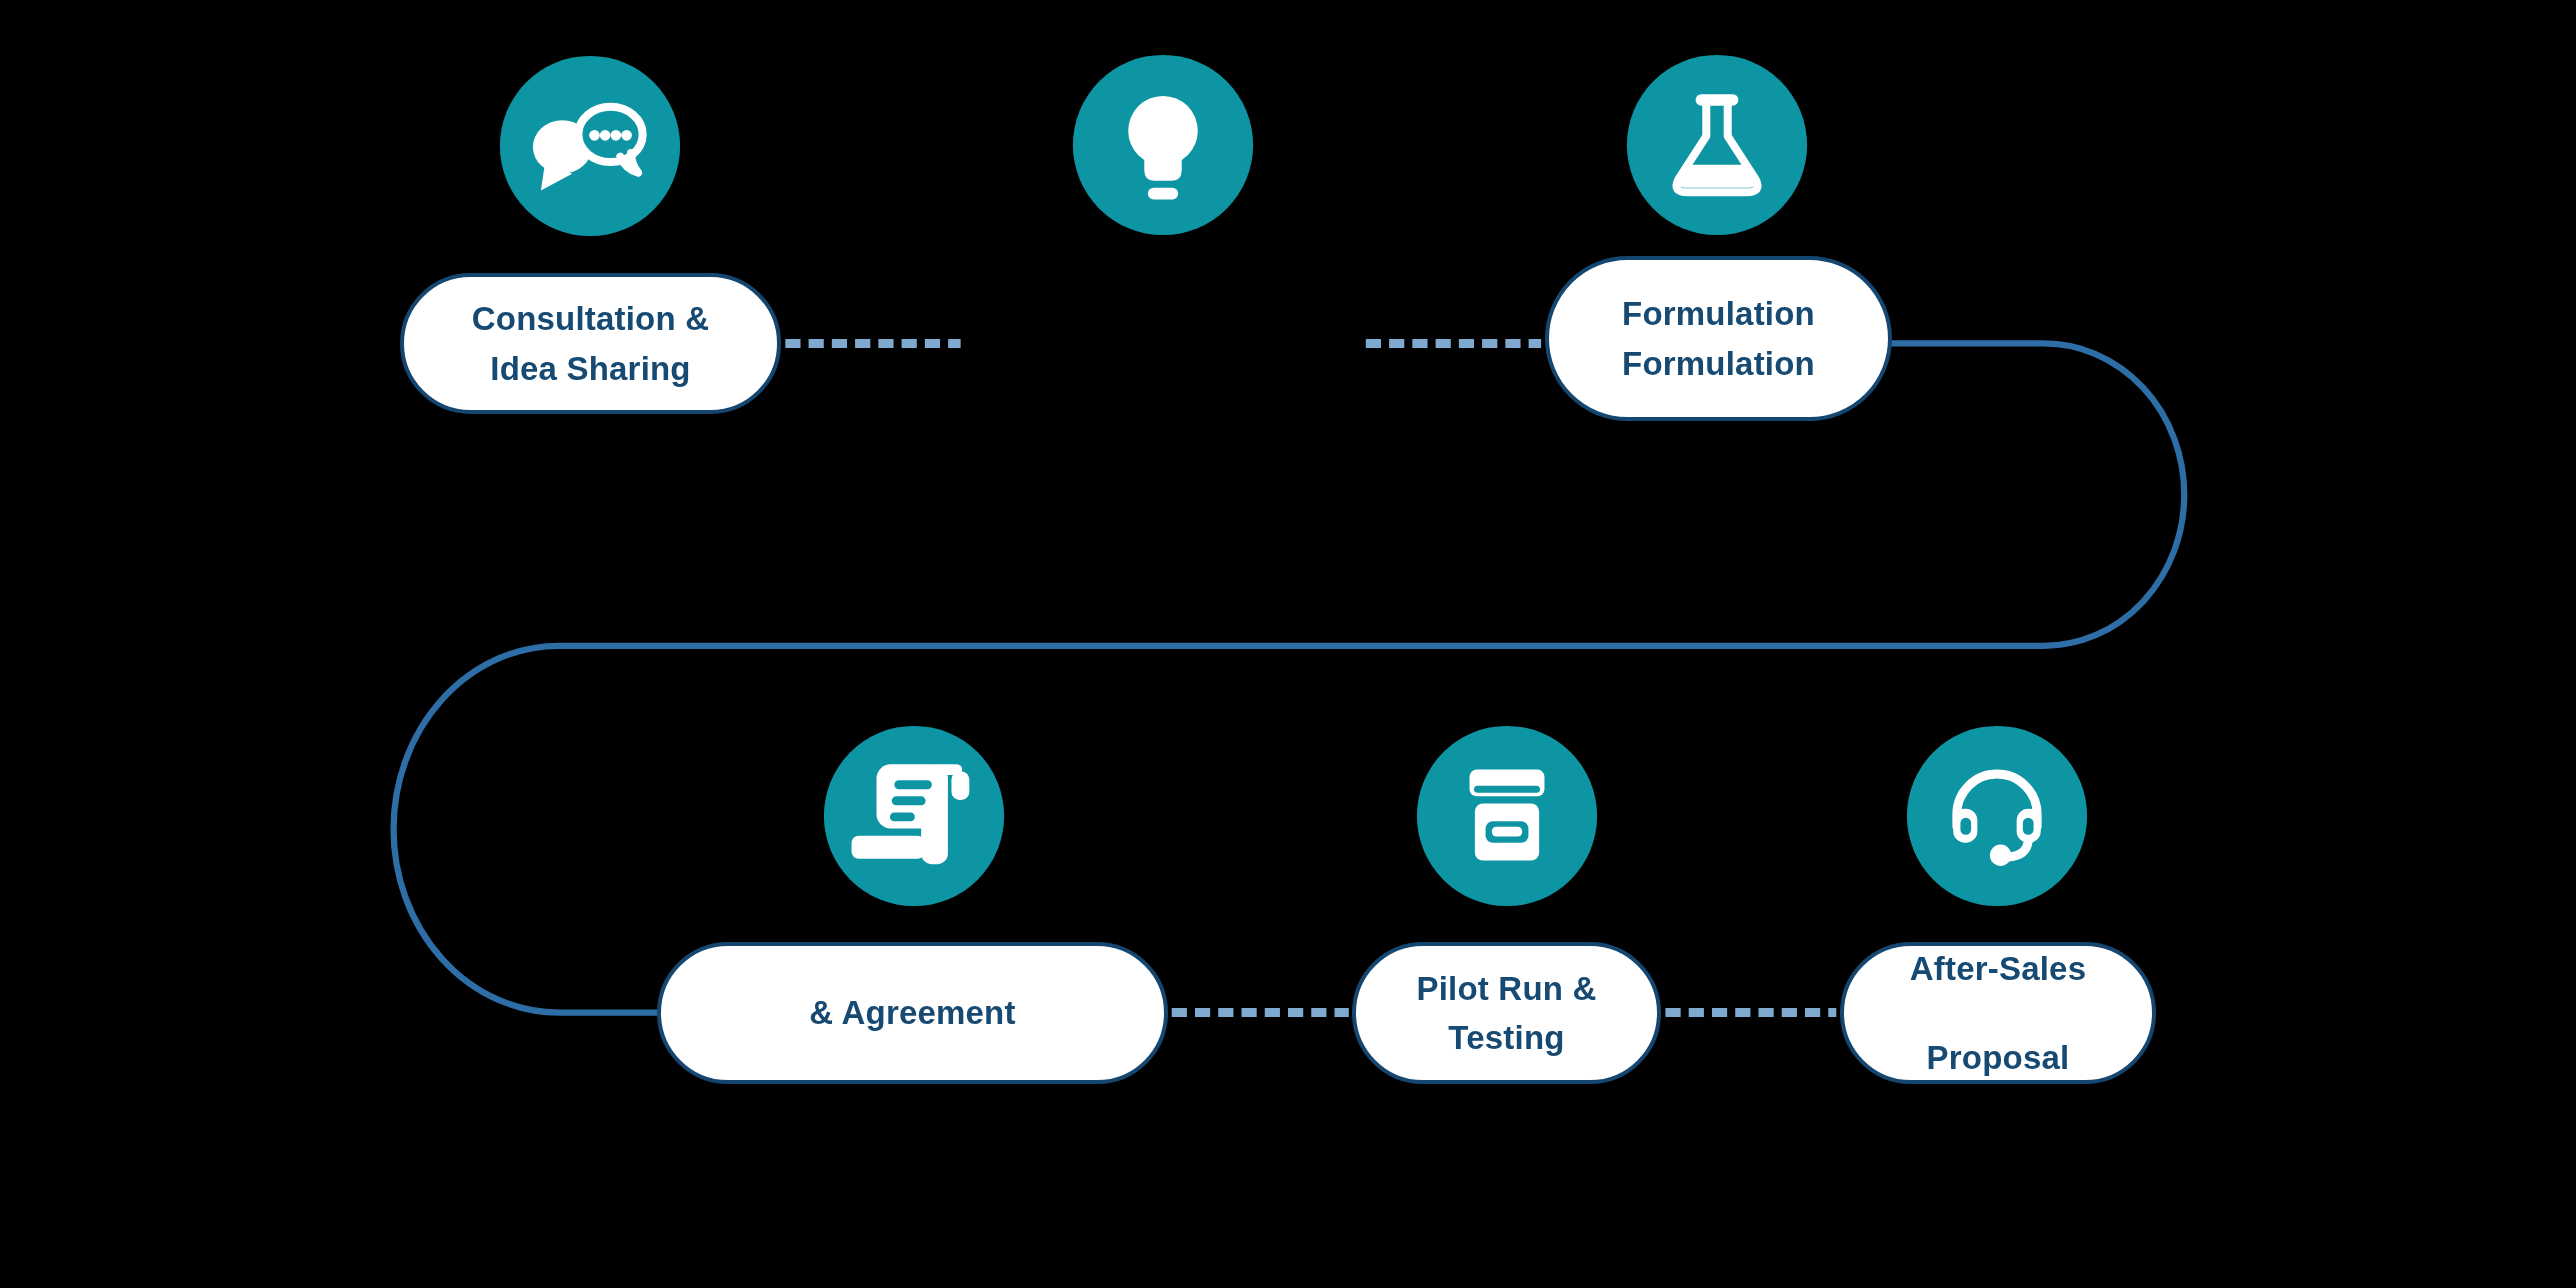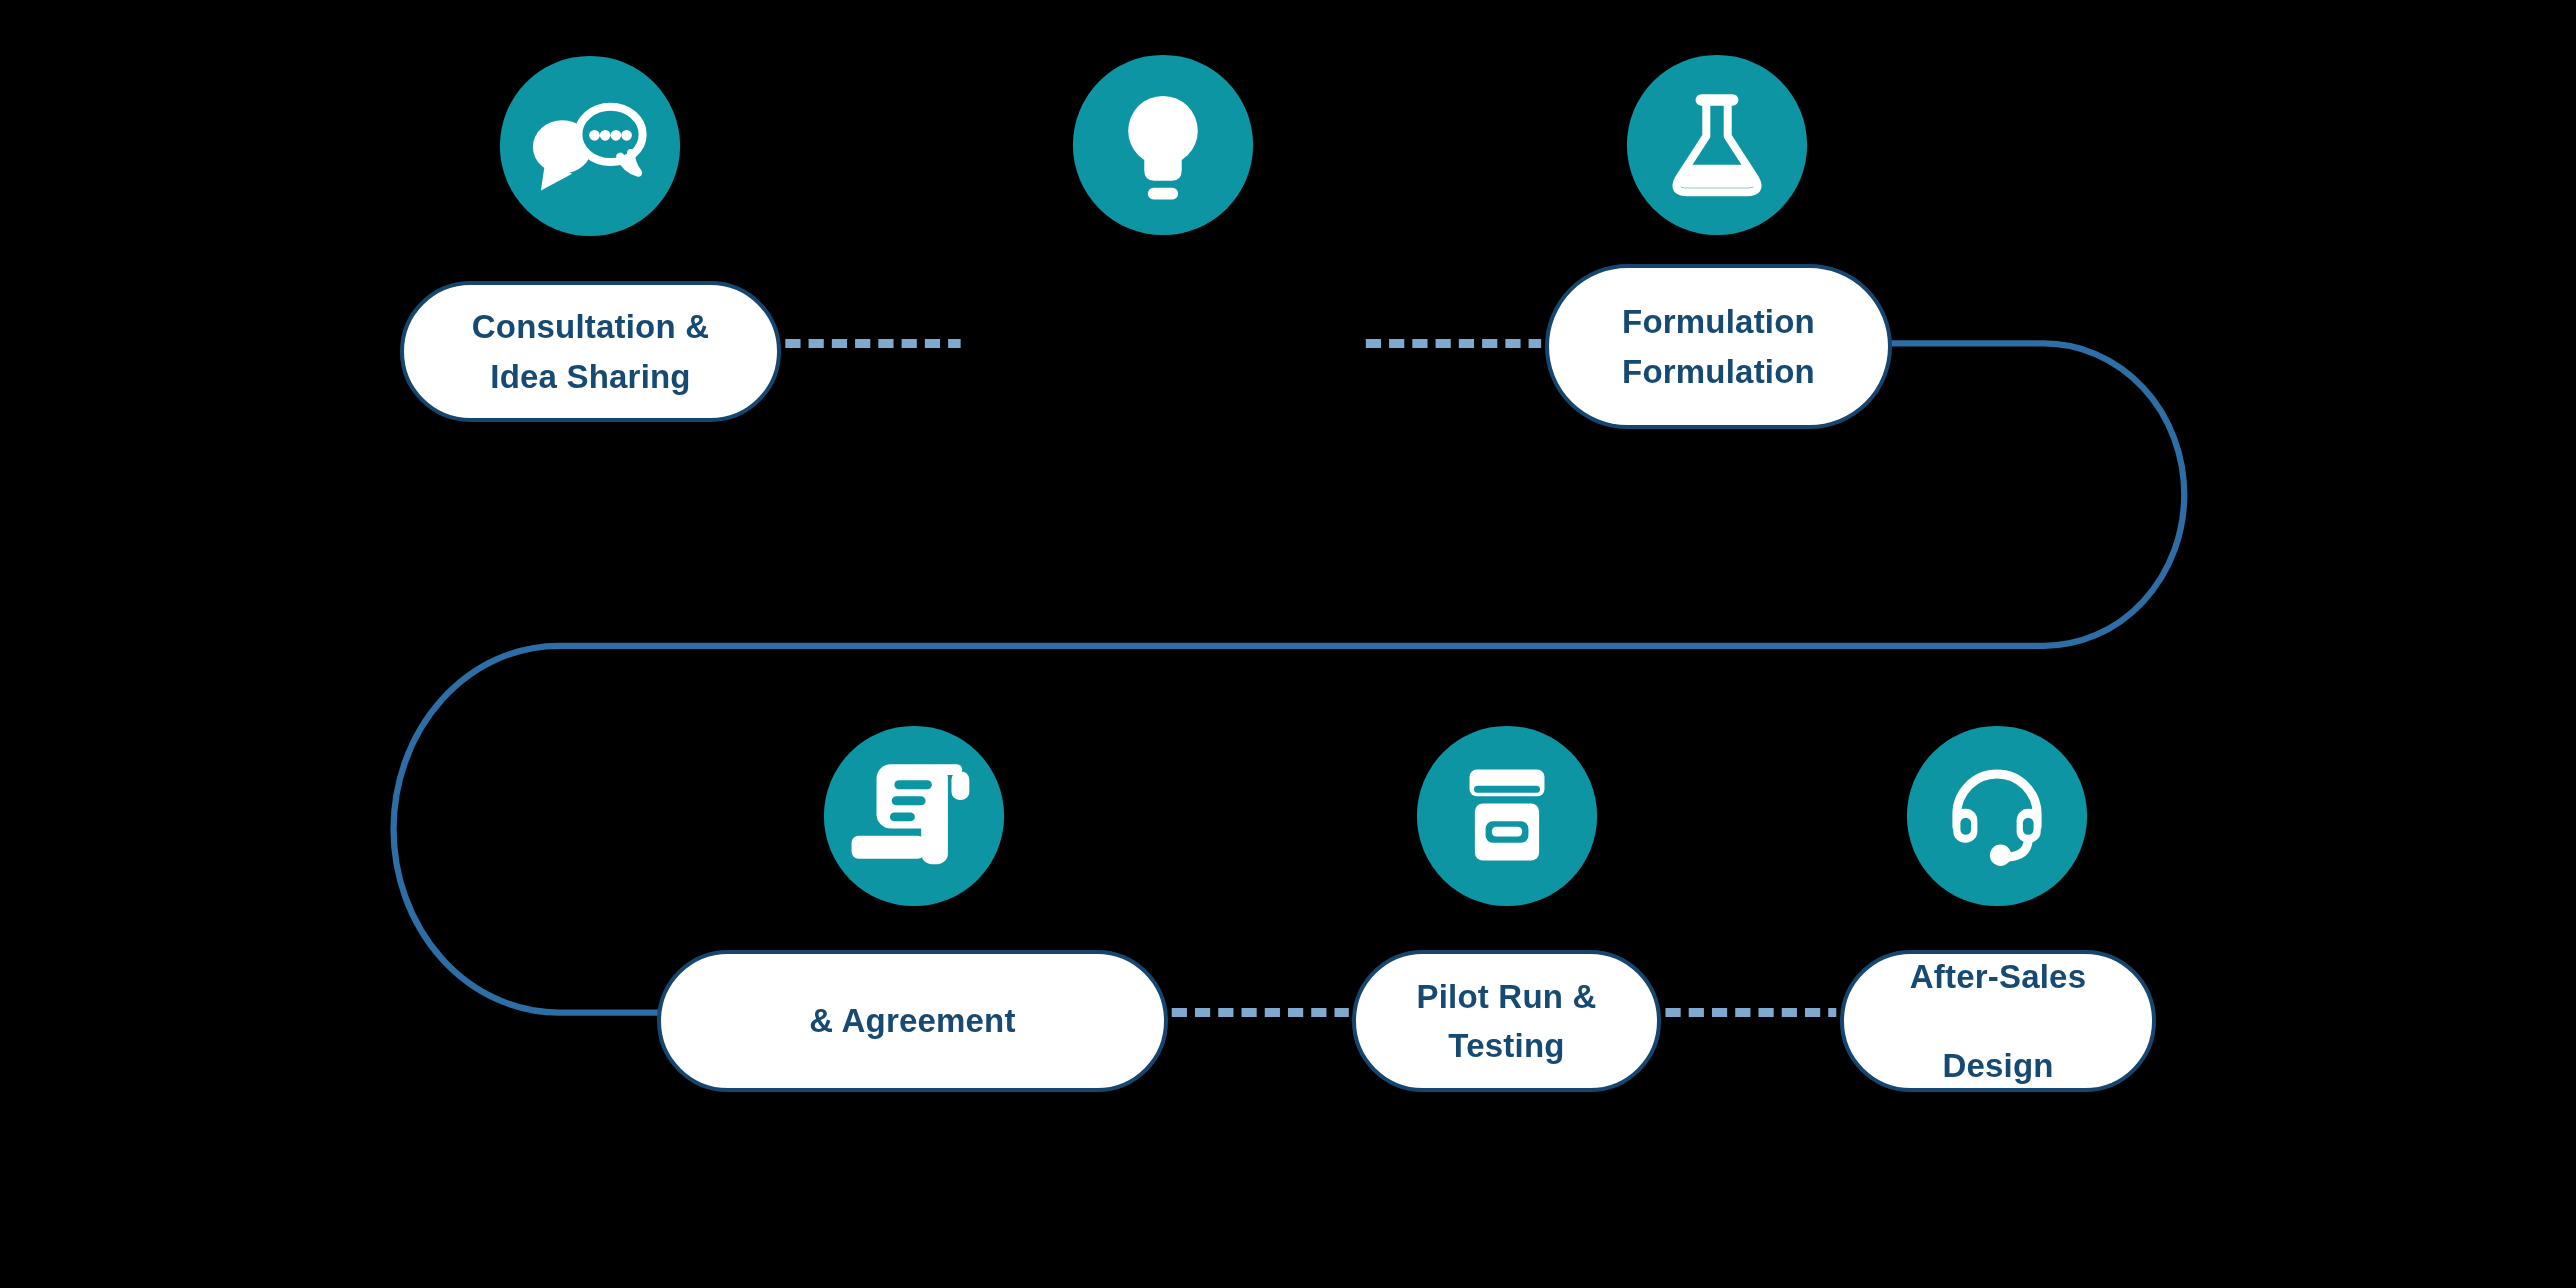--- a/index.html
+++ b/index.html
@@ -41,21 +41,20 @@
     box-sizing:border-box;
     background:var(--pill);
     border:4.5px solid var(--navy);
     border-radius:179px;
     display:flex;flex-direction:column;
     align-items:center;justify-content:center;
     text-align:center;
     font-size:33px;line-height:1.5;font-weight:700;
     color:var(--text);
     letter-spacing:0.2px;
-    margin-top:8px;
   }
   .pill span{display:block;white-space:nowrap;}
 </style>
 </head>
 <body>
 
 <div class="canvas">
 
   <svg class="connector-layer" viewBox="0 0 2880 1440">
     <path class="s-curve" d="M 2115 384 H 2285 A 157 169 0 0 1 2442 553 A 157 169 0 0 1 2285 722 H 625 A 185 205 0 0 0 440 927 A 185 205 0 0 0 625 1132 H 740"></path>
@@ -150,17 +149,17 @@
     <span>&amp; Agreement</span>
   </div>
 
   <div class="pill" style="left:1352px;top:942px;width:309px;height:142px;">
     <span>Pilot Run &amp;</span>
     <span>Testing</span>
   </div>
 
   <div class="pill" style="left:1840px;top:942px;width:316px;height:142px;gap:39px;">
     <span>After-Sales</span>
-    <span>Design</span>
+    <span>Proposal</span>
   </div>
 
 </div>
 
 
 </body></html>

